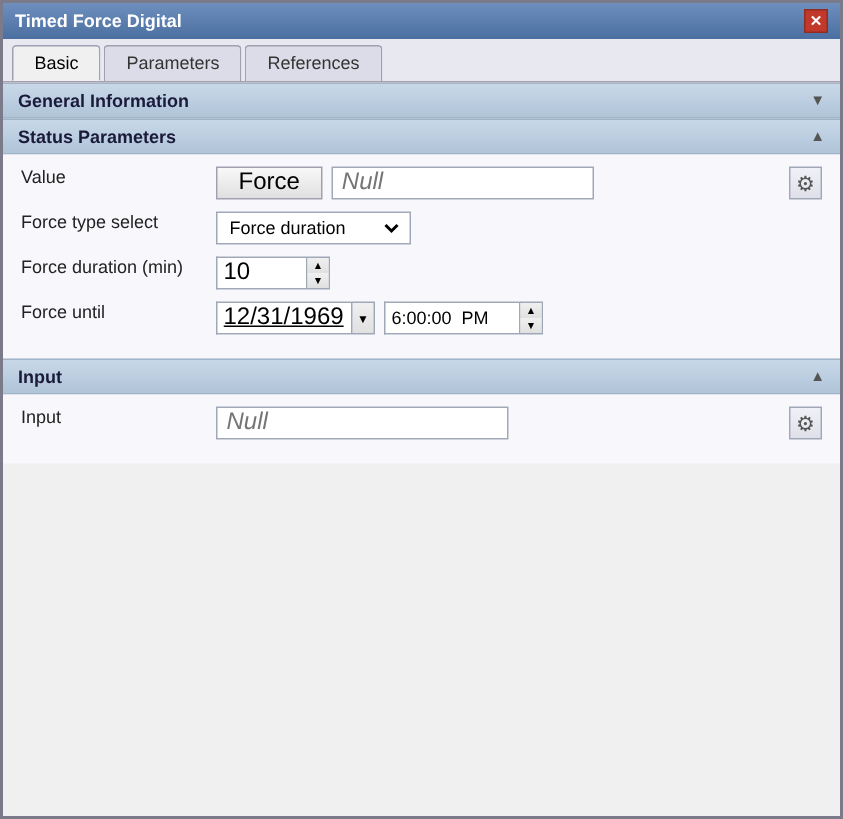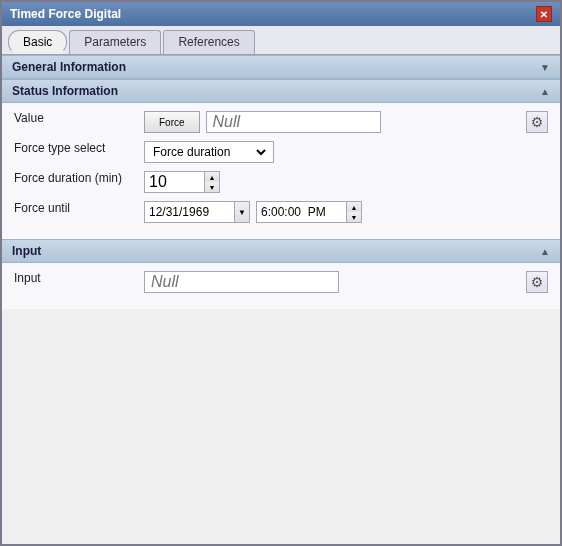--- a/index.html
+++ b/index.html
@@ -57,21 +57,20 @@
       margin-right: 2px;
       background: #dcdce8;
       color: #333;
       border-radius: 3px 3px 0 0;
     }
     .tab.active {
       background: #f0f0f0;
       border-bottom: 1px solid #f0f0f0;
       z-index: 1;
       color: #000;
-      border-radius: 11px;
     }
     .content {
       flex: 1;
       background: #f0f0f0;
       padding: 0;
       overflow: hidden;
     }
     .section-header {
       background: linear-gradient(to bottom, #c8d8e8, #b0c4d8);
       padding: 4px 10px;
@@ -112,21 +111,21 @@
       padding: 2px 6px;
       color: #a0a0b0;
       font-style: italic;
       font-size: 16px;
     }
     .force-button {
       background: linear-gradient(to bottom, #f8f8f8, #e0e0e0);
       border: 1px solid #a0a0b0;
       height: 22px;
       padding: 1px 14px;
-      font-size: 10px;
+      font-size: 16px;
       cursor: pointer;
       margin-right: 6px;
     }
     .select-combo {
       display: flex;
       align-items: center;
       background: white;
       border: 1px solid #a0a8b8;
       height: 22px;
       padding: 0 4px;
@@ -174,22 +173,23 @@
     .date-input {
       display: flex;
       align-items: center;
     }
     .date-input input {
       background: white;
       border: 1px solid #a0a8b8;
       height: 22px;
       width: 90px;
       padding: 2px 4px;
-      font-size: 12px;
+      font-size: 16px;
       border-right: none;
+      text-decoration: underline;
     }
     .date-dropdown-btn {
       background: linear-gradient(to bottom, #f0f0f0, #e0e0e0);
       border: 1px solid #a0a8b8;
       height: 22px;
       width: 16px;
       cursor: pointer;
       display: flex;
       align-items: center;
       justify-content: center;
@@ -246,21 +246,21 @@
   </div>
 
   <div class="content">
 
     <div class="section-header">
       <span>General Information</span>
       <span class="section-arrow">▼</span>
     </div>
 
     <div class="section-header">
-      <span>Status Information</span>
+      <span>Status Parameters</span>
       <span class="section-arrow">▲</span>
     </div>
 
     <div class="section-content">
 
       <div class="field-row">
         <div class="field-label">Value</div>
         <div class="full-row">
           <button class="force-button">Force</button>
           <input class="null-input" placeholder="Null" style="width: 175px;">

